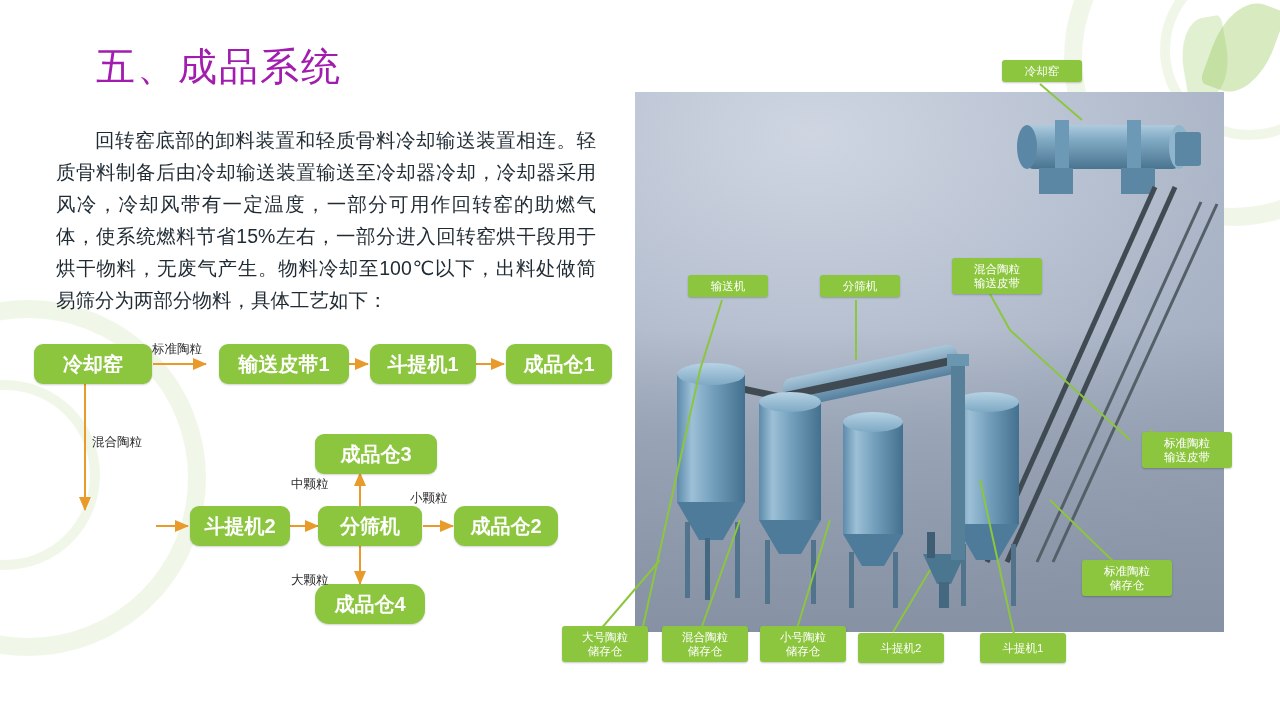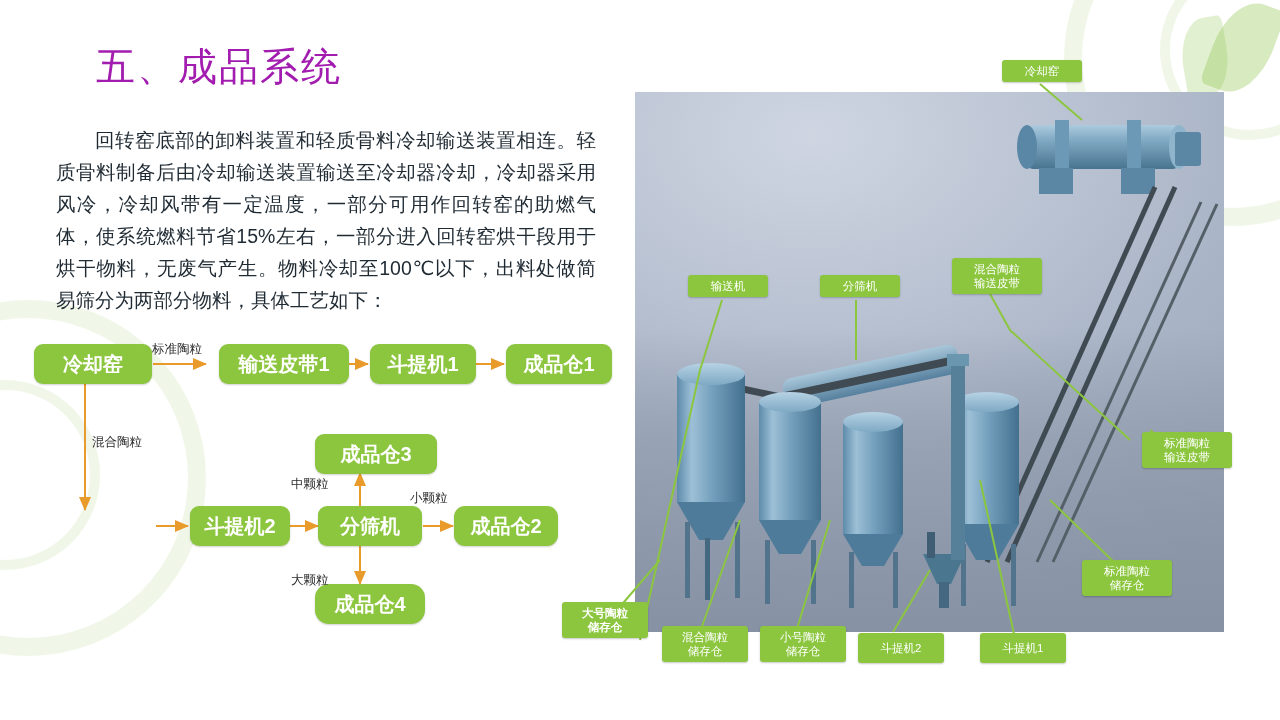--- a/index.html
+++ b/index.html
@@ -319,21 +319,21 @@
 
   <div class="callout" style="left:952px; top:258px; width:76px;">混合陶粒
 输送皮带</div>
 
   <div class="callout" style="left:1142px; top:432px; width:76px;">标准陶粒
 输送皮带</div>
 
   <div class="callout" style="left:1082px; top:560px; width:76px;">标准陶粒
 储存仓</div>
 
-  <div class="callout" style="left:562px; top:602px; width:72px;font-weight:bold;">大号陶粒
+  <div class="callout" style="left:562px; top:626px; width:72px;">大号陶粒
 储存仓</div>
 
   <div class="callout" style="left:662px; top:626px; width:72px;">混合陶粒
 储存仓</div>
 
   <div class="callout" style="left:760px; top:626px; width:72px;">小号陶粒
 储存仓</div>
 
   <div class="callout" style="left:858px; top:633px; width:72px; padding-top:8px; padding-bottom:8px;">斗提机2</div>
 

